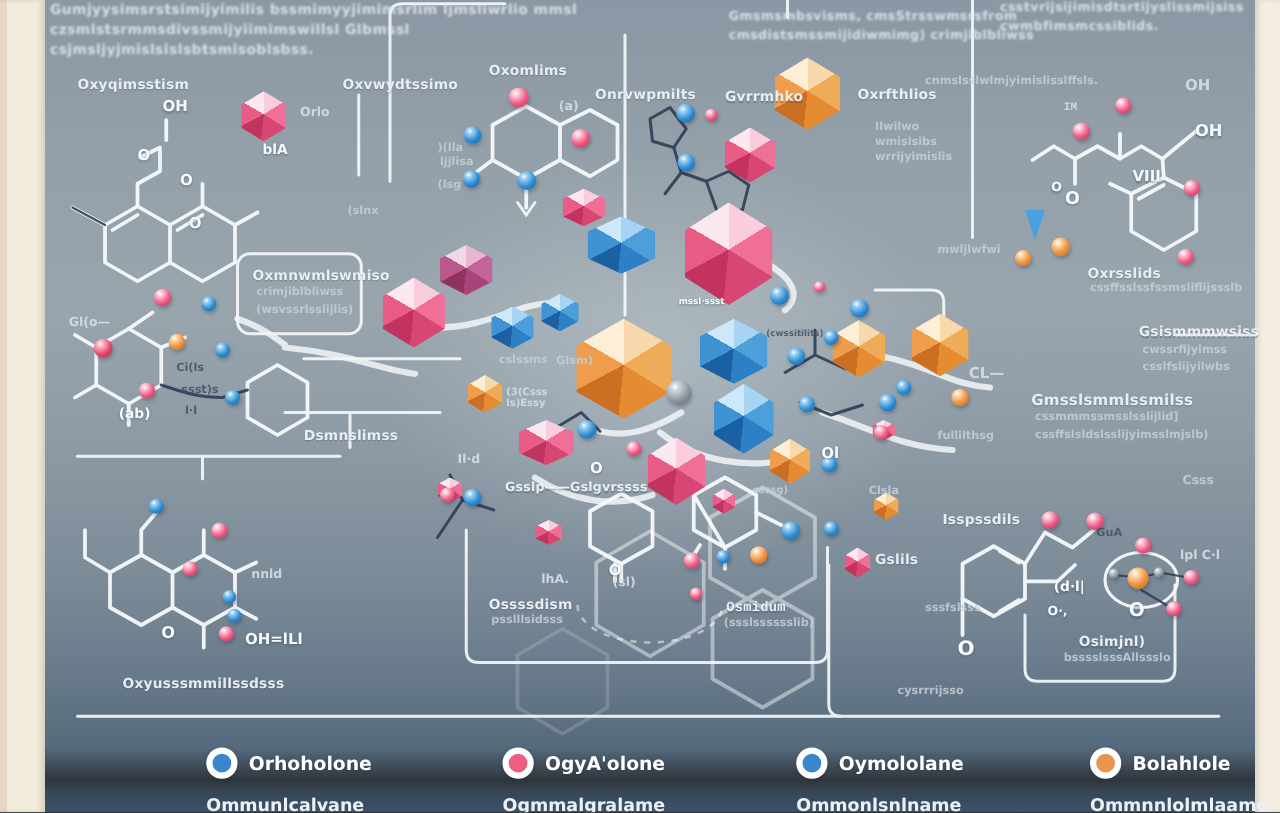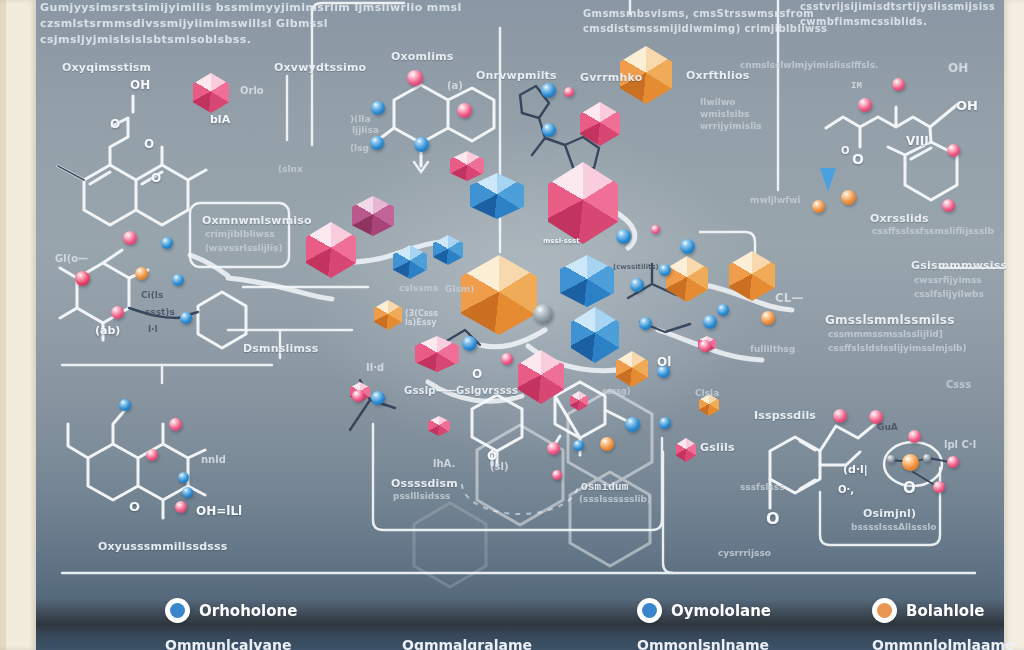--- a/index.html
+++ b/index.html
@@ -145,20 +145,26 @@
 
   <div class="strip strip-l"></div>
   <div class="strip strip-r"></div>
 
   <div class="legendRow">
     <div class="lgItem" style="left:165px">
       <span class="lgMark">
           <span class="lgDot" style="background: rgb(58, 134, 204);"></span>
         </span>
       <span class="lgLabel">Orhoholone</span>
+    </div>
+    <div class="lgItem" style="left:402px">
+      <span class="lgMark">
+          <span class="lgDot" style="background: rgb(238, 93, 130);"></span>
+        </span>
+      <span class="lgLabel">OgyA'olone</span>
     </div>
     <div class="lgItem" style="left:637px">
       <span class="lgMark">
           <span class="lgDot" style="background: rgb(58, 134, 204);"></span>
         </span>
       <span class="lgLabel">Oymololane</span>
     </div>
     <div class="lgItem" style="left:872px">
       <span class="lgMark">
           <span class="lgDot" style="background: rgb(233, 149, 79);"></span>

